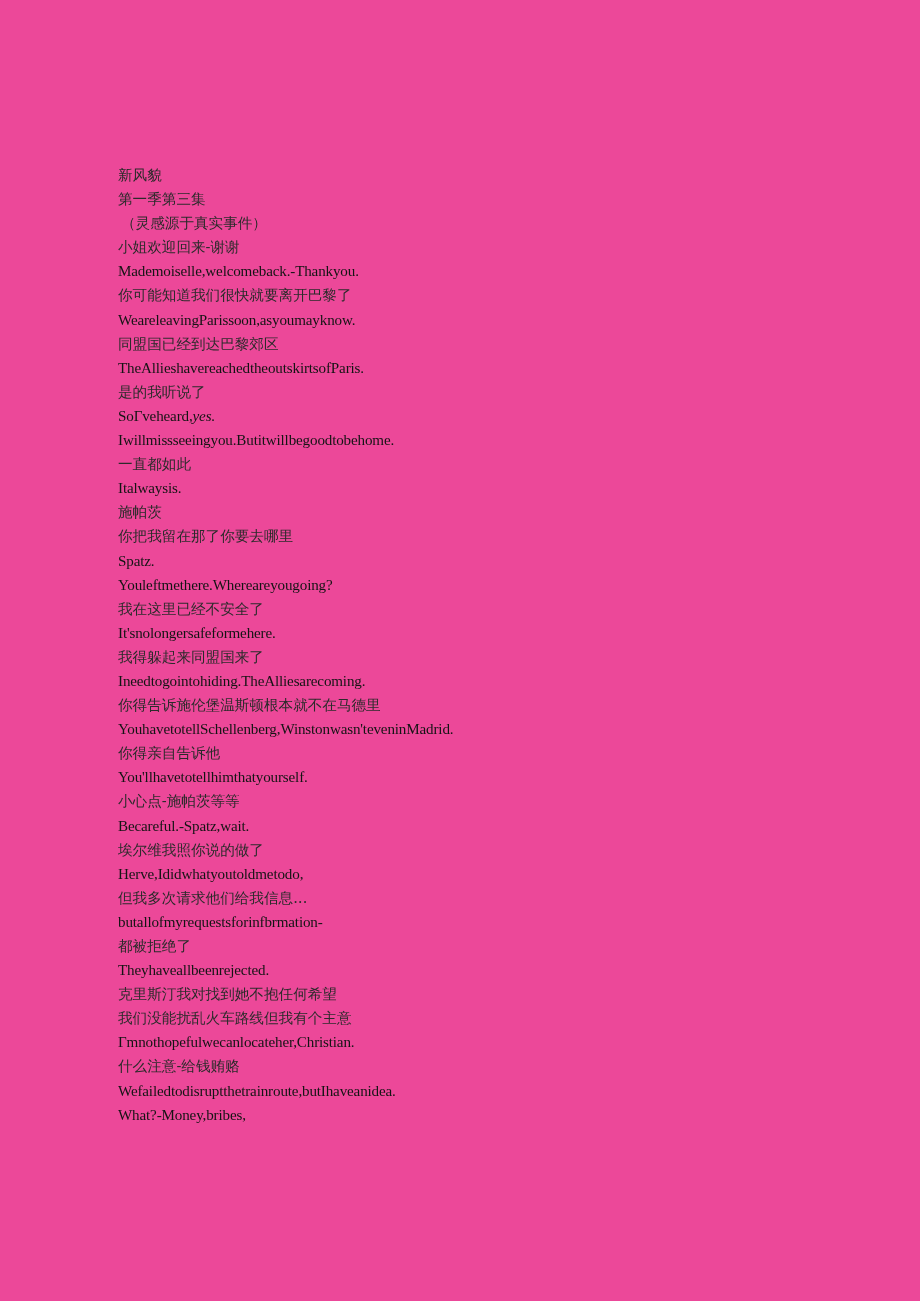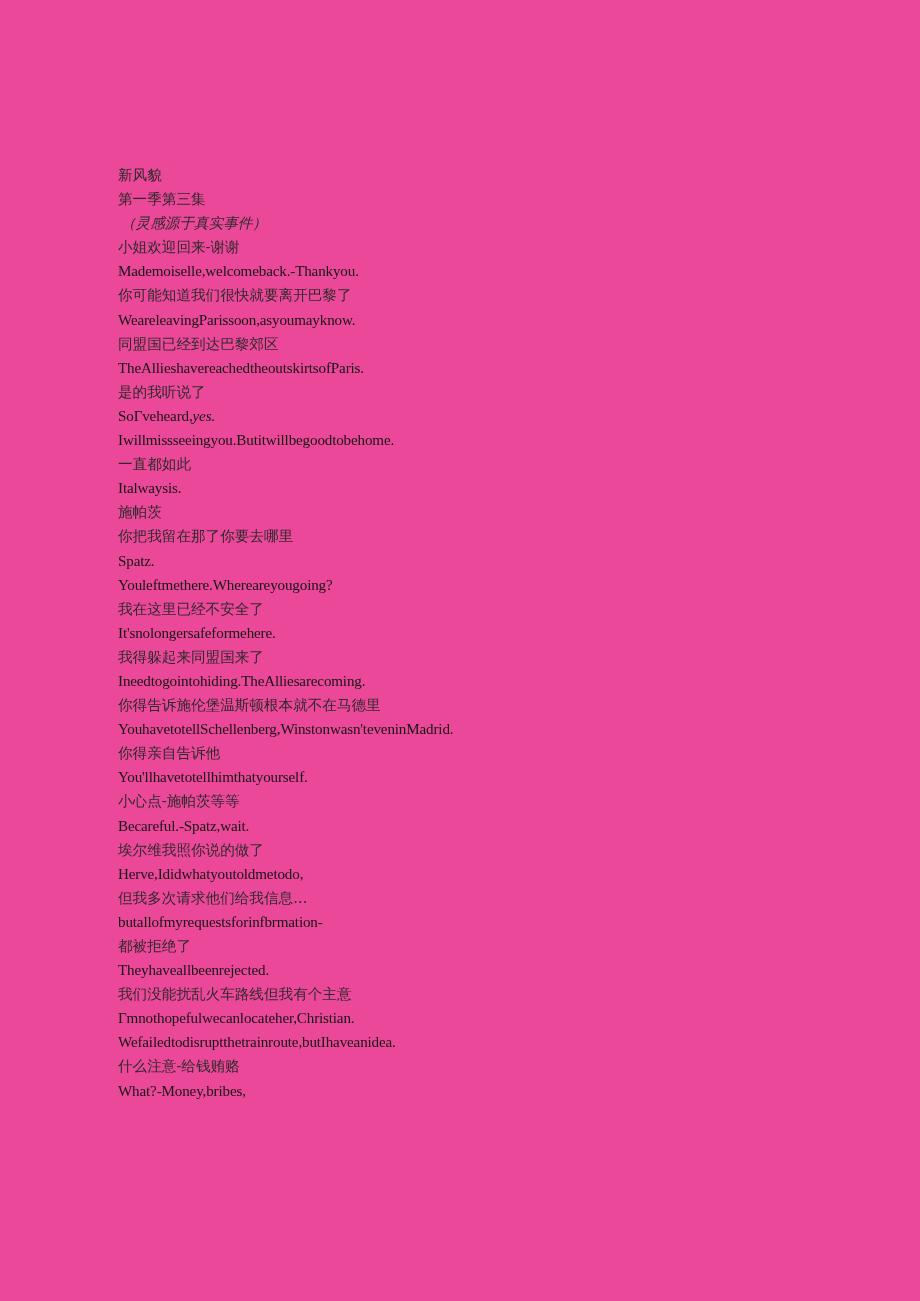--- a/index.html
+++ b/index.html
@@ -47,21 +47,20 @@
   }
   
   .line.latin {
     font-family: "Liberation Serif", "DejaVu Serif", serif;
     font-size: 15.1px;
     color: #141414;
     letter-spacing: -0.15px;
   }
   .line.indent {
     padding-left: 3px;
-    font-style: italic;
   }
   .line em {
   }
 </style>
 </head>
 <body>
 
 <div id="page">
   <div id="transcript">
       <div class="line cjk">新风貌</div>
@@ -91,19 +90,20 @@
       <div class="line cjk">你得亲自告诉他</div>
       <div class="line latin">You'llhavetotellhimthatyourself.</div>
       <div class="line cjk">小心点-施帕茨等等</div>
       <div class="line latin">Becareful.-Spatz,wait.</div>
       <div class="line cjk">埃尔维我照你说的做了</div>
       <div class="line latin">Herve,Ididwhatyoutoldmetodo,</div>
       <div class="line cjk">但我多次请求他们给我信息.‥</div>
       <div class="line latin">butallofmyrequestsforinfbrmation-</div>
       <div class="line cjk">都被拒绝了</div>
       <div class="line latin">Theyhaveallbeenrejected.</div>
+      <div class="line cjk">克里斯汀我对找到她不抱任何希望</div>
       <div class="line cjk">我们没能扰乱火车路线但我有个主意</div>
       <div class="line latin">Γmnothopefulwecanlocateher,Christian.</div>
+      <div class="line cjk">什么注意-给钱贿赂</div>
       <div class="line latin">Wefailedtodisruptthetrainroute,butIhaveanidea.</div>
-      <div class="line cjk">什么注意-给钱贿赂</div>
       <div class="line latin">What?-Money,bribes,</div>
     </div>
 </div>
 
 </body></html>

